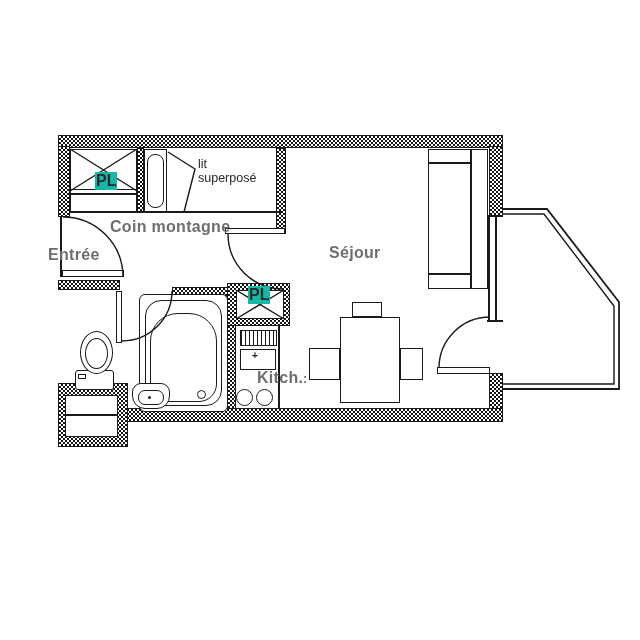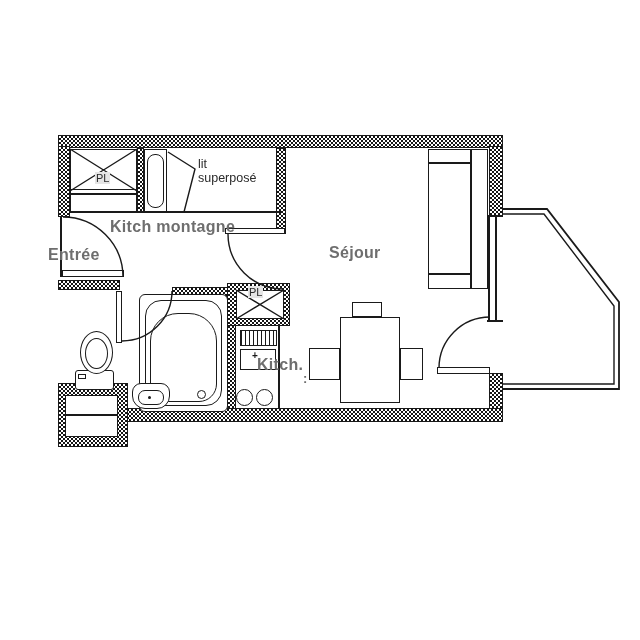--- a/index.html
+++ b/index.html
@@ -29,21 +29,21 @@
   .roomlabel{
     position:absolute;z-index:40;color:var(--room-label,#6e6e6e);
     font-weight:bold;font-size:16px;white-space:nowrap;letter-spacing:.3px;
   }
   .annot{
     position:absolute;z-index:40;color:var(--annotation,#2a2a2a);
     font-size:12.5px;line-height:13.5px;white-space:nowrap;
   }
   .pl{
     position:absolute;z-index:40;color:var(--annotation,#2a2a2a);
-    font-weight:normal;font-size:11px;background:#e5e5e5;padding:0 1px;white-space:nowrap;
+    font-weight:bold;font-size:16px;background:#14b8a6;padding:0 1px;white-space:nowrap;
   }
   .stripes{
     position:absolute;border:1px solid var(--line,#1a1a1a);box-sizing:border-box;
     background:repeating-linear-gradient(90deg,var(--line,#1a1a1a) 0 1.5px,#fff 1.5px 4px);
   }
   .stove-mark{
     position:absolute;z-index:41;color:var(--line,#1a1a1a);
     font-size:10px;font-weight:bold;line-height:10px;
   }
   #footer{
@@ -128,23 +128,23 @@
     <path d="M63 217 A60 60 0 0 1 123 277"></path>
     <path d="M172 291 A50 50 0 0 1 122 341"></path>
     <path d="M228 234 A55 55 0 0 0 283 289"></path>
     <path d="M439 368 A51 51 0 0 1 490 317"></path>
     <path d="M168 152 L195 169 L184 212"></path>
     <path class="heavy" d="M503 209 L547 209 L619 302 L619 389 L503 389"></path>
     <path d="M503 214 L544 214 L614 306 L614 384 L503 384"></path>
   </svg>
 
   <div class="roomlabel" style="left:48px;top:246px;font-size:16px">Entrée</div>
-  <div class="roomlabel" style="left:110px;top:218px">Kitch montagne</div>
+  <div class="roomlabel" style="left:110px;top:218px">Coin montagne</div>
   <div class="roomlabel" style="left:329px;top:244px">Séjour</div>
-  <div class="roomlabel" style="left:257px;top:356px">Kitch.</div>
+  <div class="roomlabel" style="left:257px;top:369px">Kitch.</div>
   <div class="roomlabel" style="left:303px;top:371px;font-size:13px">:</div>
   <div class="pl" style="left:95px;top:172px">PL</div>
   <div class="pl" style="left:248px;top:286px">PL</div>
   <div class="annot" style="left:198px;top:158px">
     <div>lit</div>
     <div>superposé</div>
   </div>
 
 
 </div>

